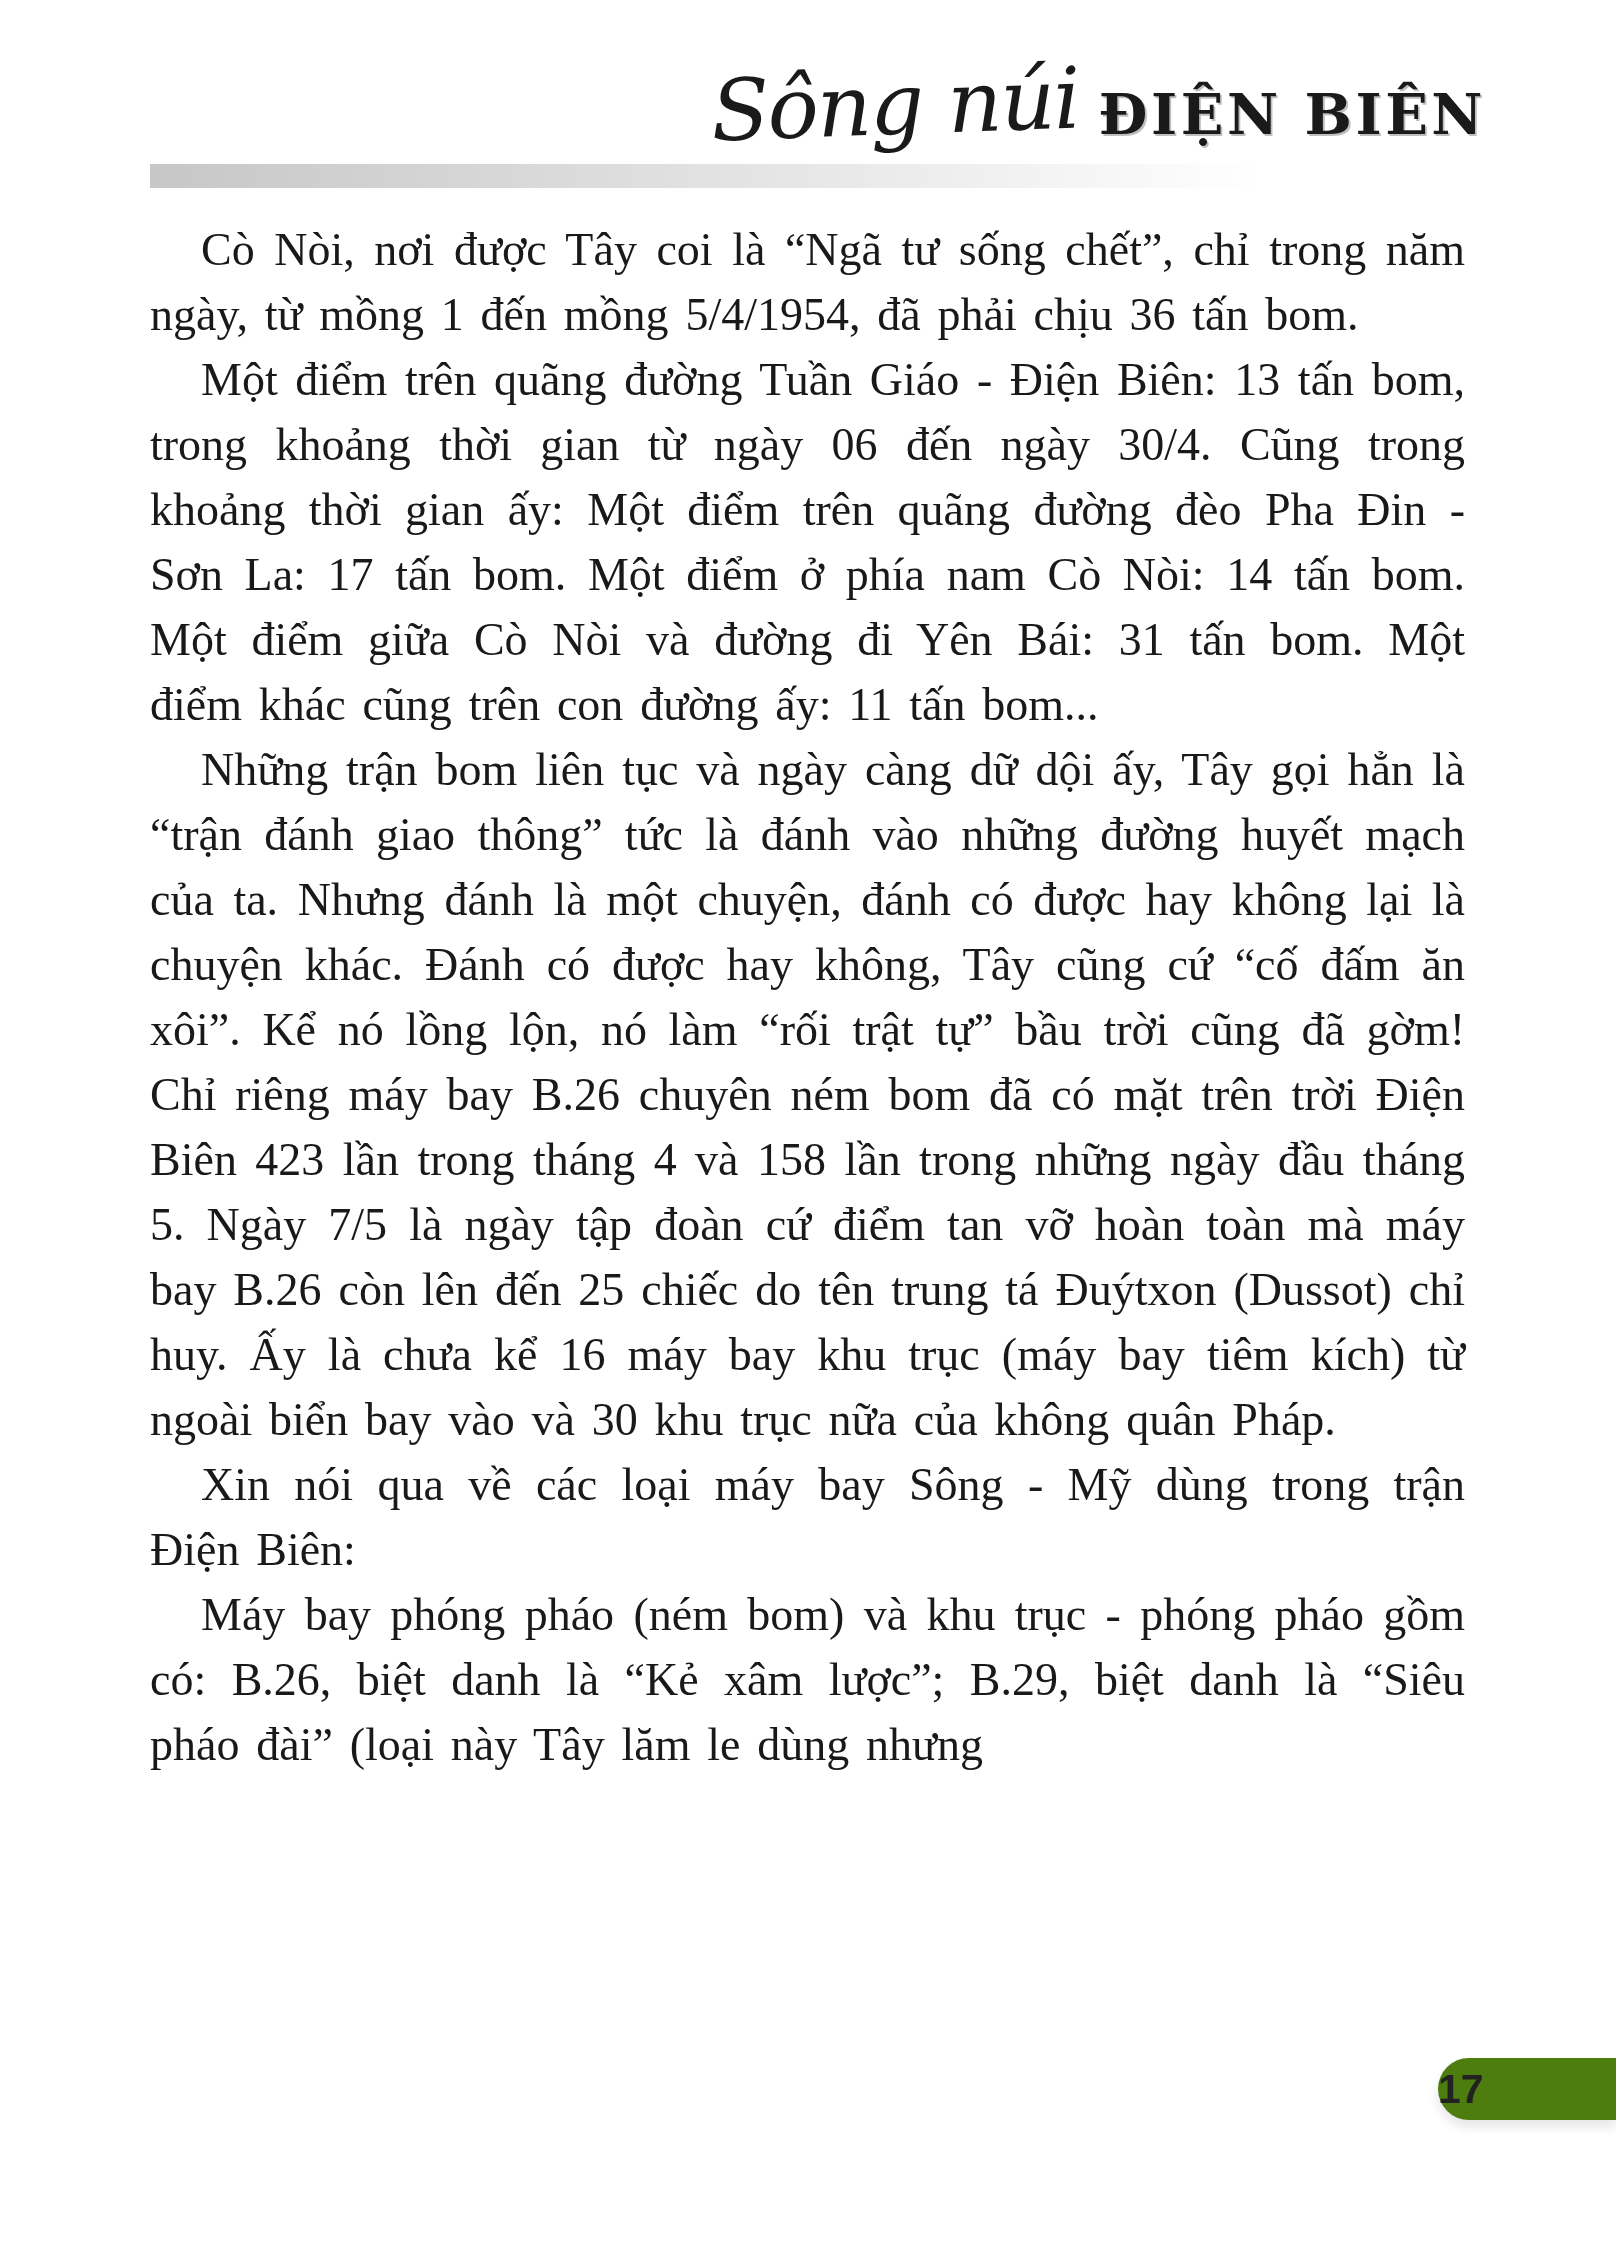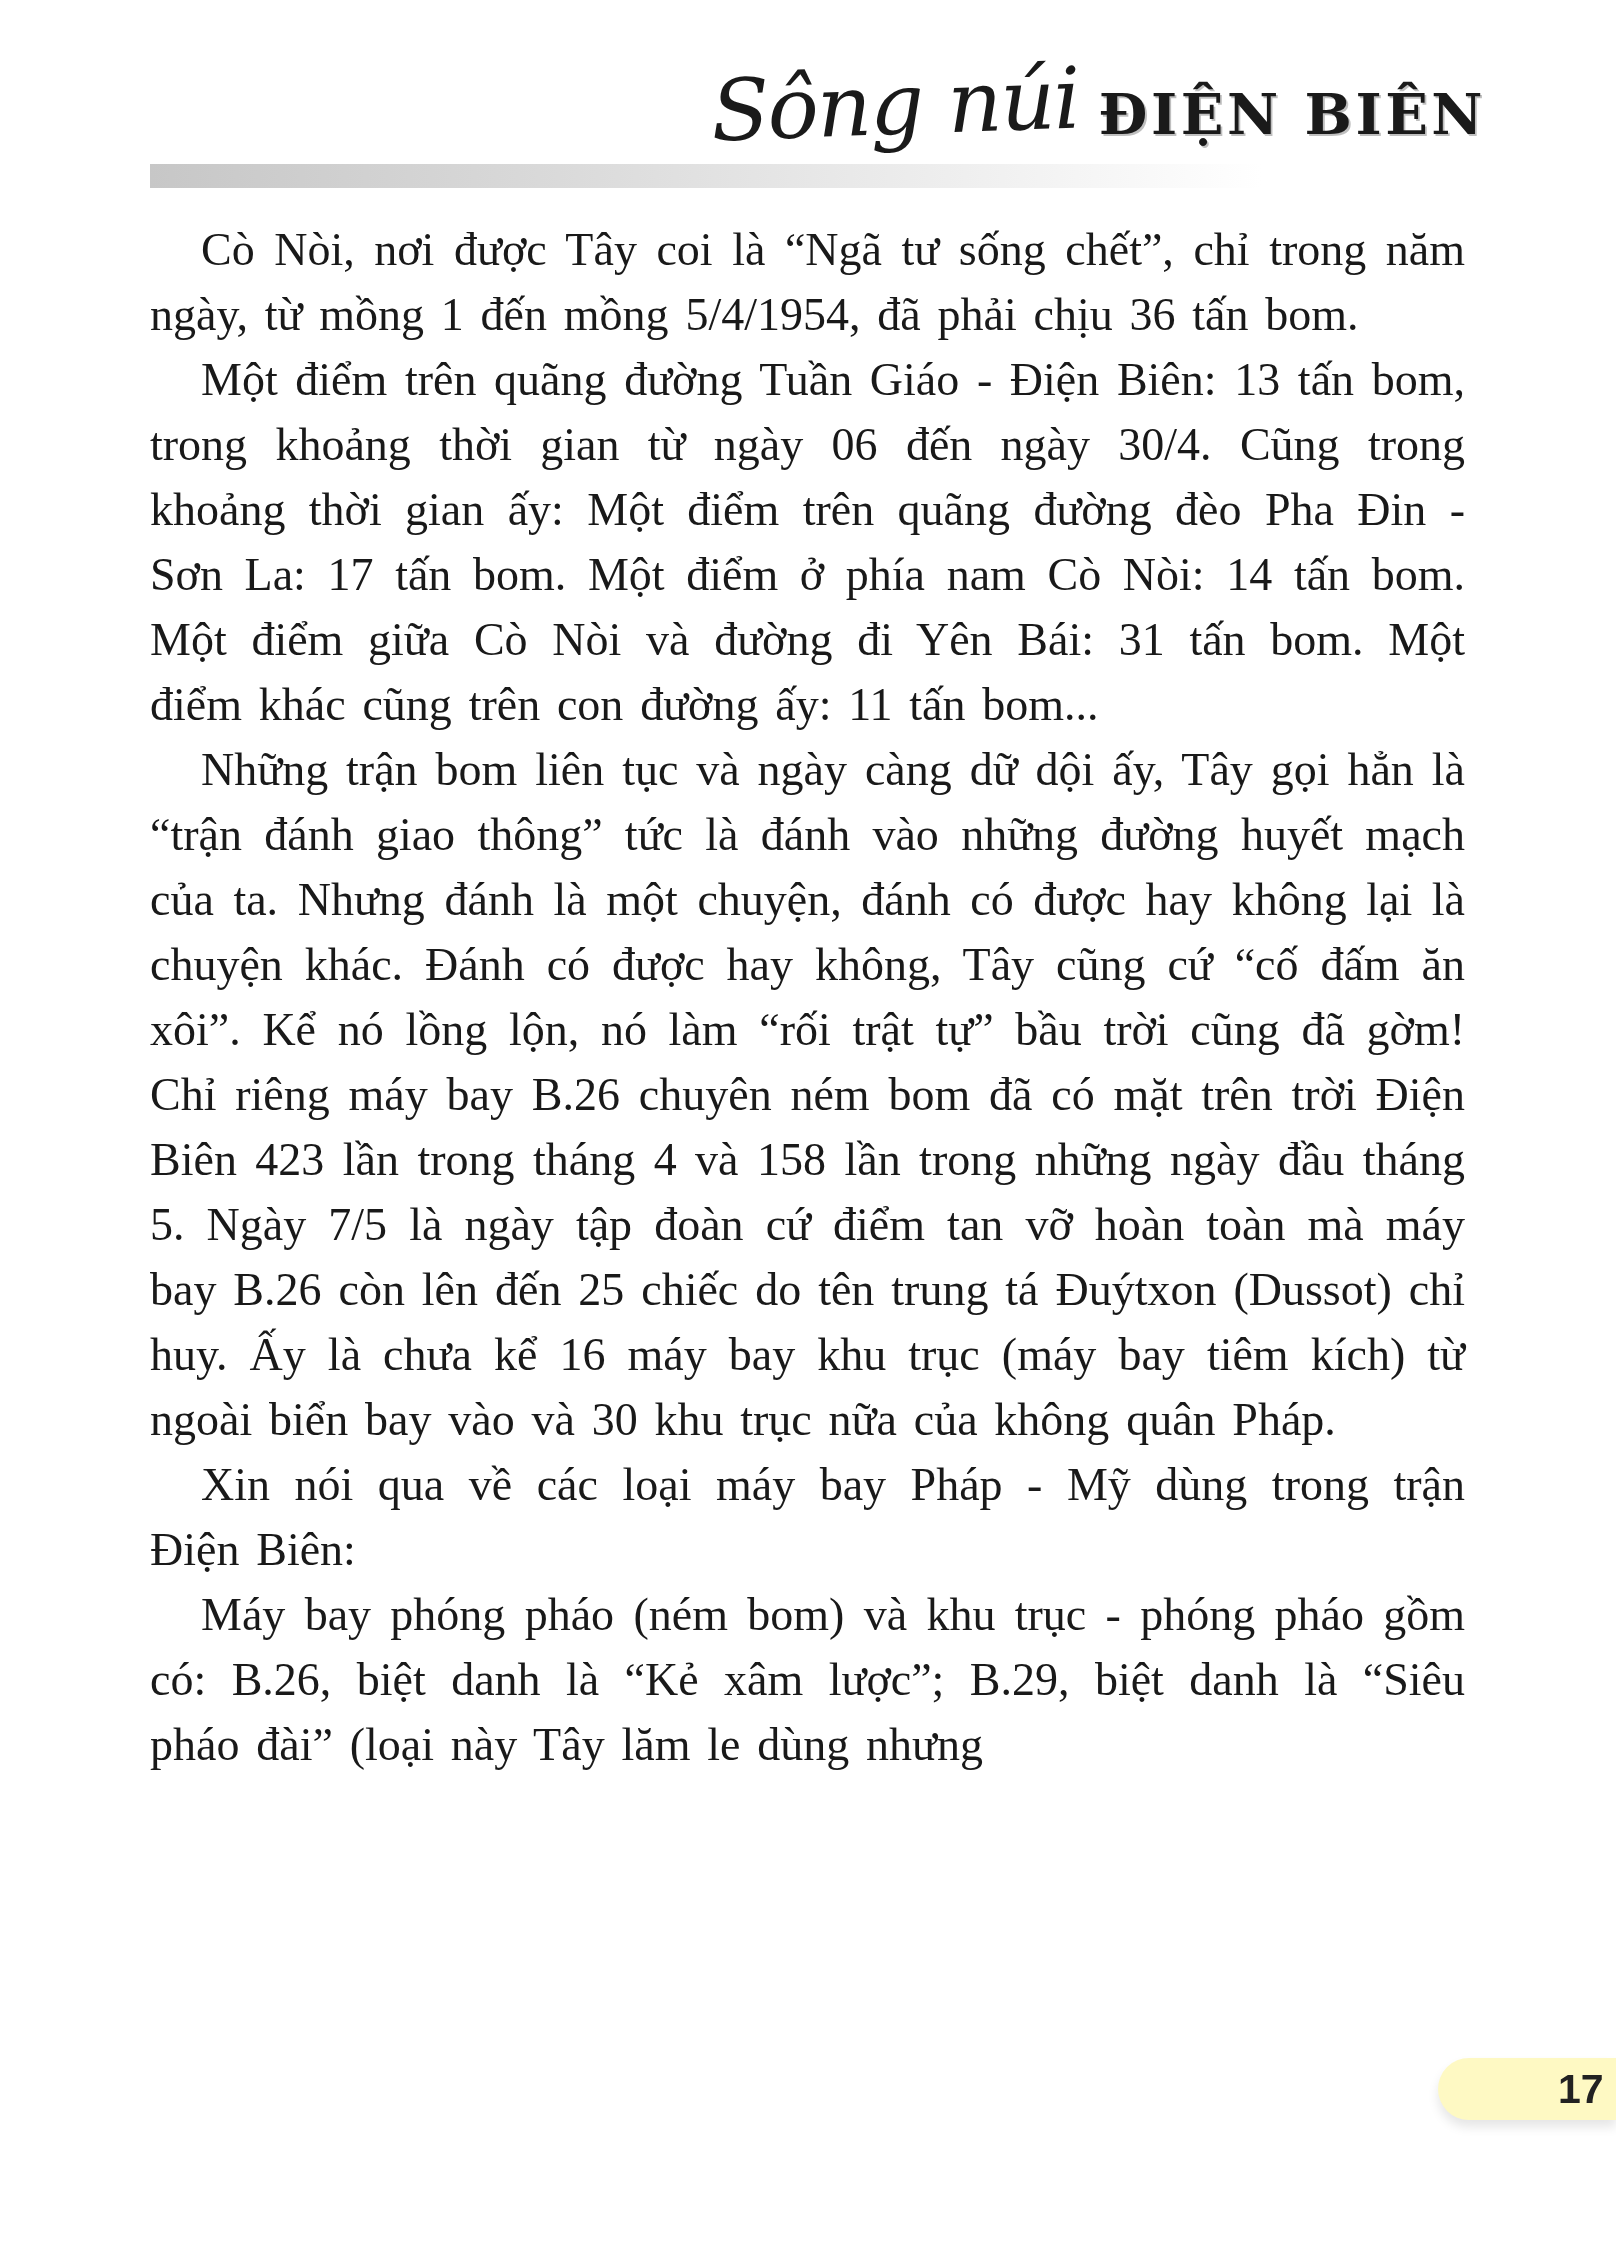--- a/index.html
+++ b/index.html
@@ -72,26 +72,26 @@
     font-family: Liberation Serif, serif;
   }
 
   
   .page-number-pill {
     position: absolute;
     top: 2058px;
     right: 0;
     width: 178px;
     height: 62px;
-    background: #fef9c3;
+    background: #4d7c0f;
     border-radius: 34px 0 0 34px;
     box-shadow: 0 7px 10.6px rgba(0,0,0,0.10);
     display: flex;
     align-items: center;
-    justify-content: flex-end;
+    justify-content: flex-start;
   }
   .page-number-pill .num {
     font-family: "Liberation Sans", sans-serif;
     font-weight: bold;
     font-size: 41px;
     color: #222222;
     margin-right: 12.4px;
   }
 </style>
 </head>
@@ -103,21 +103,21 @@
     <span class="script-title">Sông núi</span>
     <span class="display-title">ĐIỆN BIÊN</span>
   </div>
 
   <div class="header-rule"></div>
 
   <div class="content">
     <p>Cò Nòi, nơi được Tây coi là “Ngã tư sống chết”, chỉ trong năm ngày, từ mồng 1 đến mồng 5/4/1954, đã phải chịu 36 tấn bom.</p>
     <p>Một điểm trên quãng đường Tuần Giáo - Điện Biên: 13 tấn bom, trong khoảng thời gian từ ngày 06 đến ngày 30/4. Cũng trong khoảng thời gian ấy: Một điểm trên quãng đường đèo Pha Đin - Sơn La: 17 tấn bom. Một điểm ở phía nam Cò Nòi: 14 tấn bom. Một điểm giữa Cò Nòi và đường đi Yên Bái: 31 tấn bom. Một điểm khác cũng trên con đường ấy: 11 tấn bom...</p>
     <p>Những trận bom liên tục và ngày càng dữ dội ấy, Tây gọi hẳn là “trận đánh giao thông” tức là đánh vào những đường huyết mạch của ta. Nhưng đánh là một chuyện, đánh có được hay không lại là chuyện khác. Đánh có được hay không, Tây cũng cứ “cố đấm ăn xôi”. Kể nó lồng lộn, nó làm “rối trật tự” bầu trời cũng đã gờm! Chỉ riêng máy bay B.26 chuyên ném bom đã có mặt trên trời Điện Biên 423 lần trong tháng 4 và 158 lần trong những ngày đầu tháng 5. Ngày 7/5 là ngày tập đoàn cứ điểm tan vỡ hoàn toàn mà máy bay B.26 còn lên đến 25 chiếc do tên trung tá Đuýtxon (Dussot) chỉ huy. Ấy là chưa kể 16 máy bay khu trục (máy bay tiêm kích) từ ngoài biển bay vào và 30 khu trục nữa của không quân Pháp.</p>
-    <p>Xin nói qua về các loại máy bay Pháp - Mỹ dùng trong trận Điện Biên:</p>
+    <p>Xin nói qua về các loại máy bay Sông - Mỹ dùng trong trận Điện Biên:</p>
     <p>Máy bay phóng pháo (ném bom) và khu trục - phóng pháo gồm có: B.26, biệt danh là “Kẻ xâm lược”; B.29, biệt danh là “Siêu pháo đài” (loại này Tây lăm le dùng nhưng</p>
   </div>
 
   <div class="page-number-pill">
     <span class="num">17</span>
   </div>
 
 </div>
 
 

